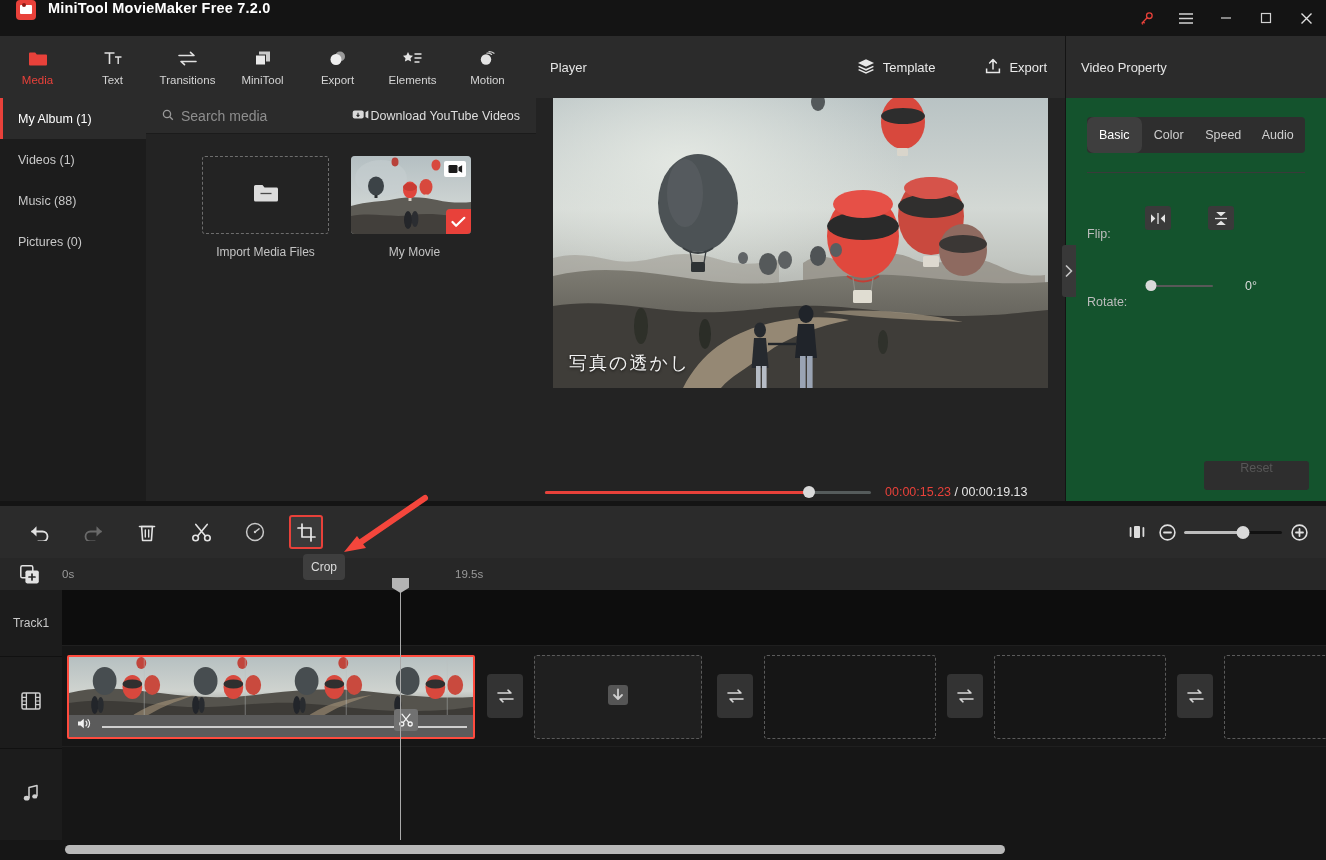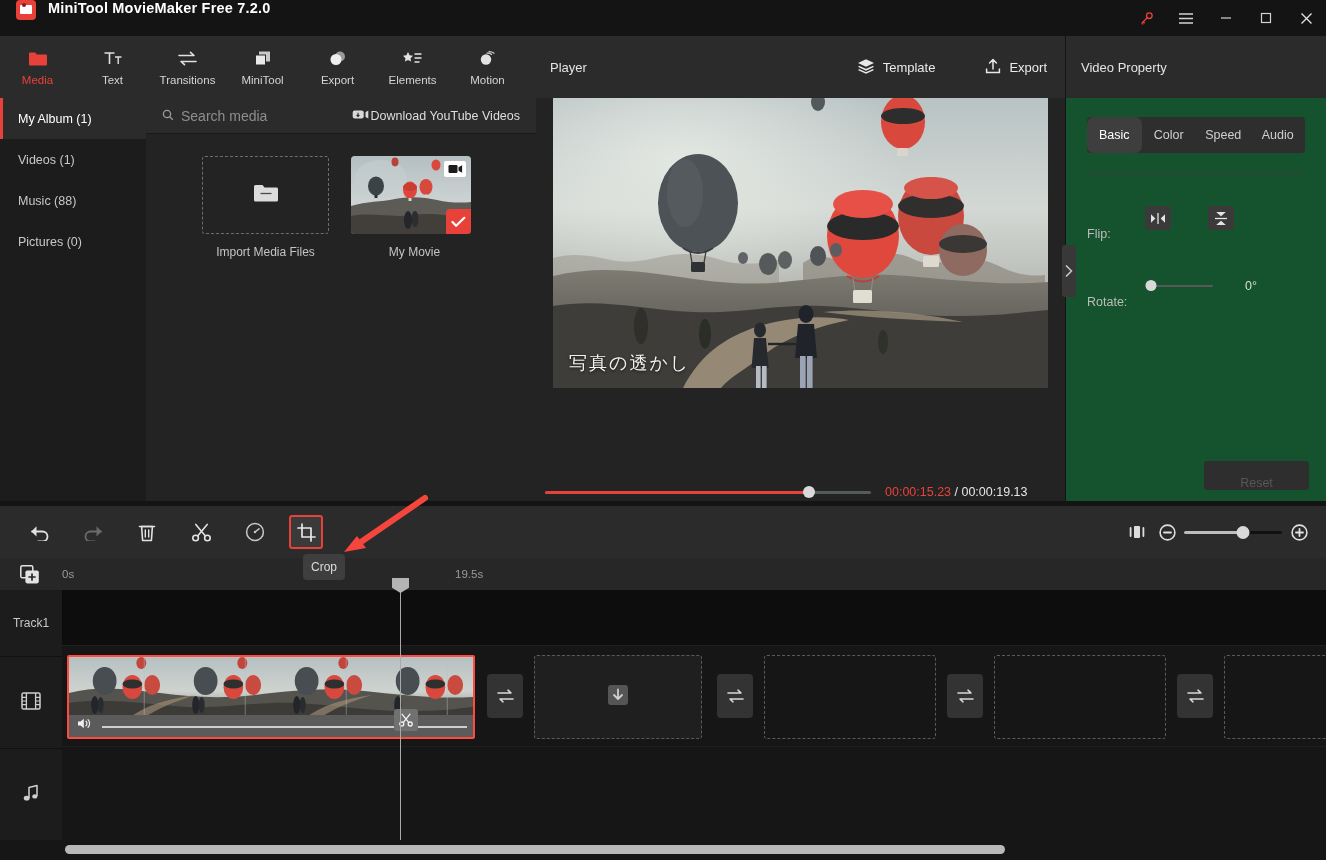--- a/index.html
+++ b/index.html
@@ -168,21 +168,21 @@
   .row .lab{ width:58px; font-size:12.5px; color:#bcbcbc;margin-top:32px;}
   .flip-btn{ width:26px;height:24px;background:#3a3a3a;border-radius:3px;
     display:flex;align-items:center;justify-content:center;color:#e0e0e0;cursor:pointer;}
   .flip-btn.second{ margin-left:37px; }
   .rot-track{ position:relative; width:62px;height:2.5px;background:#585858;border-radius:2px;margin-left:6px;}
   .rot-knob{ position:absolute; left:0; top:-4.5px;width:11px;height:11px;border-radius:50%;
     background:#d9d9d9; transform:translateX(-50%);}
   .rot-val{ margin-left:32px; font-size:12.5px;color:#dcdcdc;}
   .reset-btn{
     position:absolute; left:1204px; top:461px; width:105px; height:29px;
-    background:#2e2e2e; border-radius:3px; display:flex; align-items:flex-end;
+    background:#2e2e2e; border-radius:3px; display:flex; align-items:flex-start;
     justify-content:center; font-size:12.5px; color:#575757;
   }
 
   
   .edit-toolbar{
     position:absolute; left:0; top:506px; width:1326px; height:52px;
     background:#2b2b2b; display:flex; align-items:center;
   }
   .tb-btn{ width:40px;height:32px; display:flex; align-items:center; justify-content:center;
     color:#e2e2e2; cursor:pointer;}

